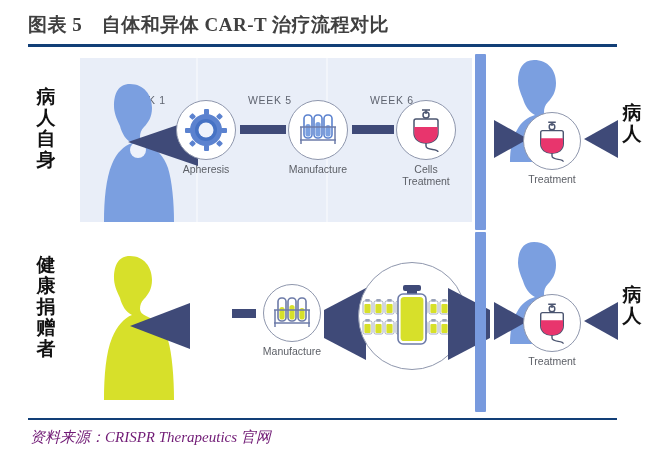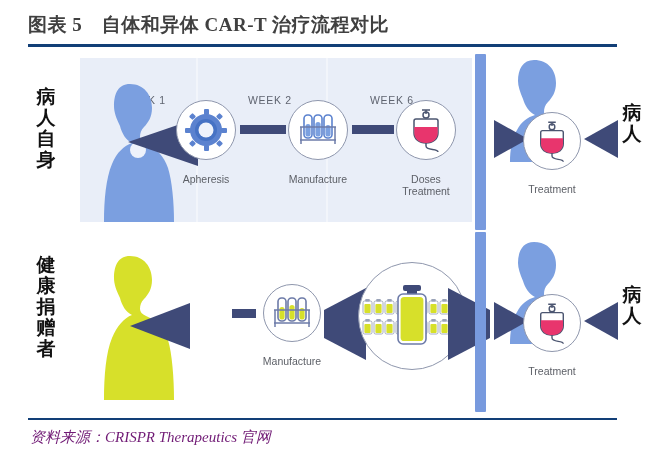--- a/index.html
+++ b/index.html
@@ -76,21 +76,21 @@
 
   
   .node{position:absolute;text-align:center;}
   .node-circle{
     border-radius:50%;background:#ffffff;border:1.2px solid #8f97ad;
     position:relative;margin:0 auto;
     display:flex;align-items:center;justify-content:center;
     box-sizing:border-box;
   }
   .node-label{
-    margin-top:14px;font-size:10.5px;color:#5c5f66;line-height:11.5px;
+    margin-top:4px;font-size:10.5px;color:#5c5f66;line-height:11.5px;
     font-family:"Liberation Sans","DejaVu Sans",sans-serif;
   }
   .node-label.bold{font-weight:bold;color:#3d4049;font-size:11.5px;}
 
   
   .link{position:absolute;height:9px;background:#3f4a78;}
 
   .weekrow{position:absolute;top:8px;left:52px;width:392px;height:16px;}
   .week{
     position:absolute;font-size:10.5px;color:#5f6470;letter-spacing:.7px;
@@ -111,21 +111,21 @@
   <div class="diagram">
 
     <div class="row row-top">
 
       <div class="panel-bg"></div>
       <div class="panel-band" style="left:168px;"></div>
       <div class="panel-band" style="left:298px;"></div>
 
       <div class="weekrow">
         <div class="week" style="left:42px;">WEEK 1</div>
-        <div class="week" style="left:168px;">WEEK 2</div>
+        <div class="week" style="left:168px;">WEEK 5</div>
         <div class="week" style="left:290px;">WEEK 6</div>
       </div>
 
       <div class="vlabel" style="left:6px;top:32px;">
         <span>病</span>
         <span>人</span>
         <span>自</span>
         <span>身</span>
       </div>
 
@@ -200,21 +200,21 @@
             <g stroke="#4b5570" stroke-width="1.5" fill="none">
               <path d="M13 3 h8 M17 3 v4"></path>
               <circle cx="17" cy="8" r="3"></circle>
             </g>
             <path d="M7 12 h20 a2 2 0 0 1 2 2 v12 c0 6 -5 10 -12 10 c-7 0 -12 -4 -12 -10 v-12 a2 2 0 0 1 2 -2 z" fill="#fff" stroke="#4b5570" stroke-width="1.5"></path>
             <path d="M5.3 20 h23.4 v6 c0 6 -5 10 -11.7 10 c-6.7 0 -11.7 -4 -11.7 -10 z" fill="#e8356d"></path>
             <path d="M17 36 v3" stroke="#4b5570" stroke-width="1.5" fill="none"></path>
             <path d="M17 39 c0 5 12 2 12 6" stroke="#4b5570" stroke-width="1.4" fill="none"></path>
           </svg>
         </div>
-        <div class="node-label">Doses</div>
+        <div class="node-label">Cells</div>
         <div class="node-label" style="margin-top:0;">Treatment</div>
       </div>
 
       <div class="divider divider-top"></div>
 
       <div class="person" style="left:472px;top:4px;">
         <svg width="70" height="104" viewBox="0 0 70 104">
           <path d="M34 2 C48 2 56 12 56 25 C56 34 52 40 48 44 C45 47 44 50 44 54
                    C44 57 46 59 50 61 C58 65 64 72 67 82 C69 90 70 96 70 104
                    L10 104 C10 92 12 80 17 72 C21 64 28 59 35 57

